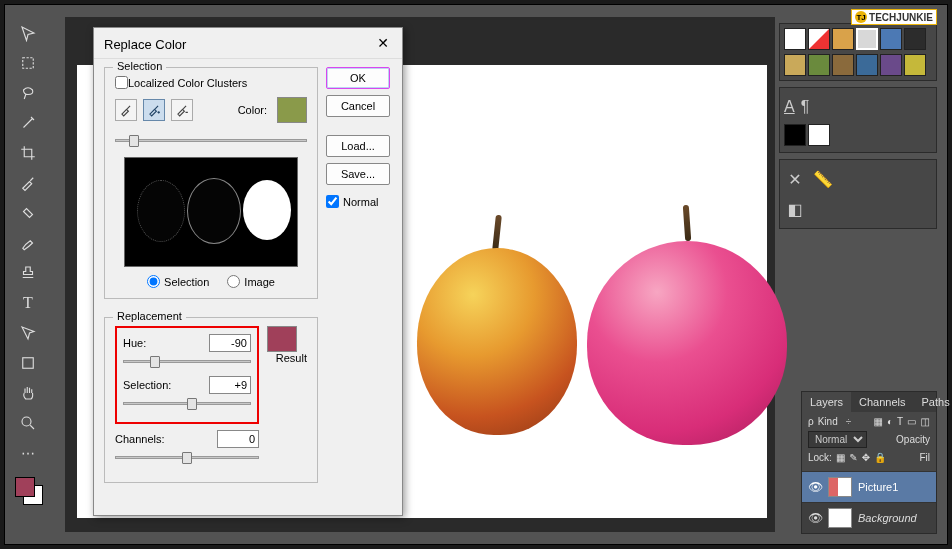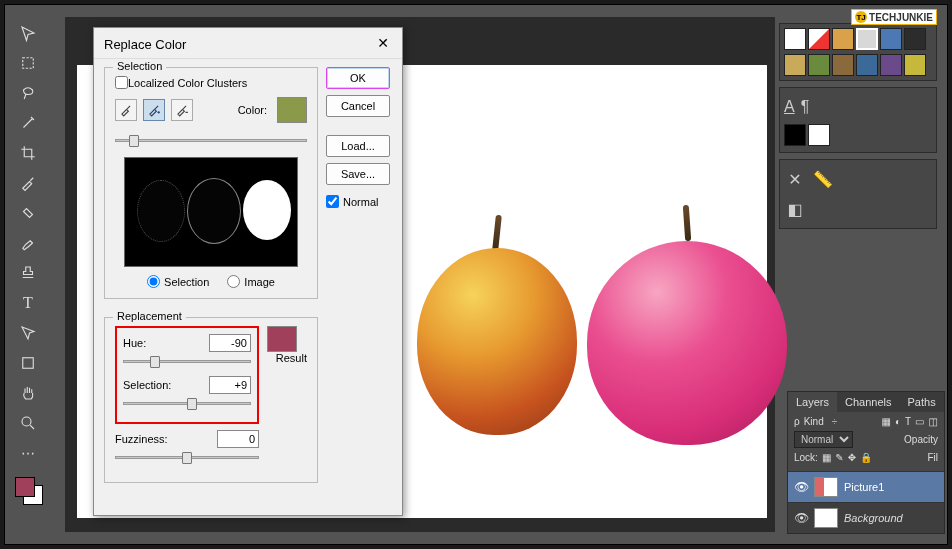--- a/index.html
+++ b/index.html
@@ -23,21 +23,21 @@
 .apple-right { position: absolute; left: 510px; top: 140px; width: 200px; height: 240px; }
 
 
 .right-panels { position: absolute; right: 10px; top: 18px; width: 158px; display: flex; flex-direction: column; gap: 6px; }
 .mini-panel { background: #474747; border: 1px solid #2b2b2b; padding: 4px; }
 .swatch-grid { display: grid; grid-template-columns: repeat(6, 22px); gap: 2px; }
 .swatch-grid div { width: 22px; height: 22px; border: 1px solid #222; }
 .mini-row { display: flex; gap: 6px; padding: 4px 0; }
 .mini-icon { width: 22px; height: 22px; display: flex; align-items: center; justify-content: center; color: #ccc; }
 
-.layers-panel { position: absolute; right: 2px; bottom: 10px; width: 158px; background: #474747; border: 1px solid #2b2b2b; font-size: 11px; color: #ddd; }
+.layers-panel { position: absolute; right: 10px; bottom: 10px; width: 136px; background: #474747; border: 1px solid #2b2b2b; font-size: 11px; color: #ddd; }
 .panel-tabs { display: flex; background: #3a3a3a; }
 .panel-tab { padding: 4px 8px; cursor: pointer; }
 .panel-tab.active { background: #474747; }
 .panel-controls { padding: 4px 6px; font-size: 10px; }
 .panel-controls-row { display: flex; align-items: center; gap: 4px; margin-bottom: 4px; }
 .panel-controls select { background: #3a3a3a; color: #ccc; border: 1px solid #222; font-size: 10px; padding: 1px 2px; }
 .layer-row { display: flex; align-items: center; padding: 5px 6px; gap: 6px; background:#3e3e3e; border-top:1px solid #333; }
 .layer-row.selected { background: #5a7aa5; color: #fff; }
 .layer-thumb { width: 24px; height: 20px; background: #ccc; border: 1px solid #888; }
 .eye-icon { width: 14px; font-size: 12px; }
@@ -340,21 +340,21 @@
                     <input class="num-input" value="+9" style="">
                   </div>
                   <div class="slider-track">
                     <div class="slider-bar"></div>
                       <div class="slider-thumb" style="left:54%"></div>
                   </div>
                 </div>
               </div>
               <div class="slider-row" style="margin-top:6px;">
                 <div class="slider-label-row">
-                  <span>Fuzziness:</span>
+                  <span>Channels:</span>
                   <input class="num-input" value="0" style="">
                 </div>
                 <div class="slider-track">
                   <div class="slider-bar"></div>
                     <div class="slider-thumb" style="left:50%"></div>
                 </div>
               </div>
             </div>
             <div style="width:40px;text-align:right;">
               <div class="color-well" style="background:#a0405a"></div>

